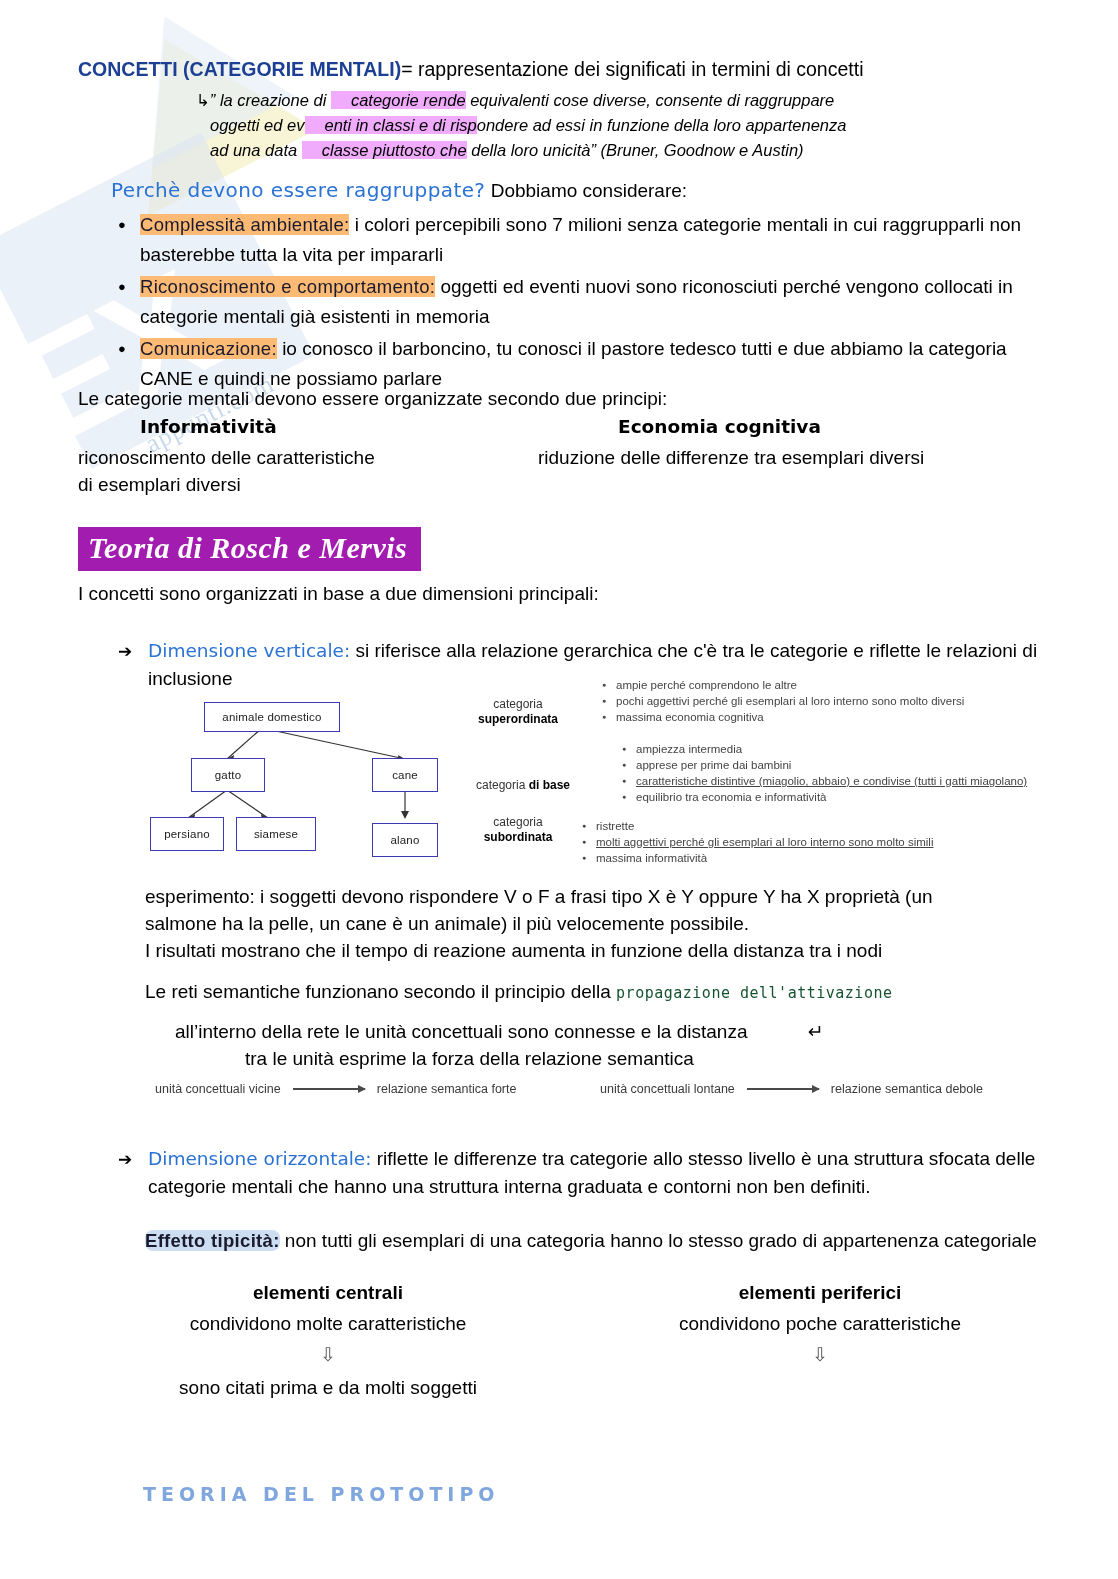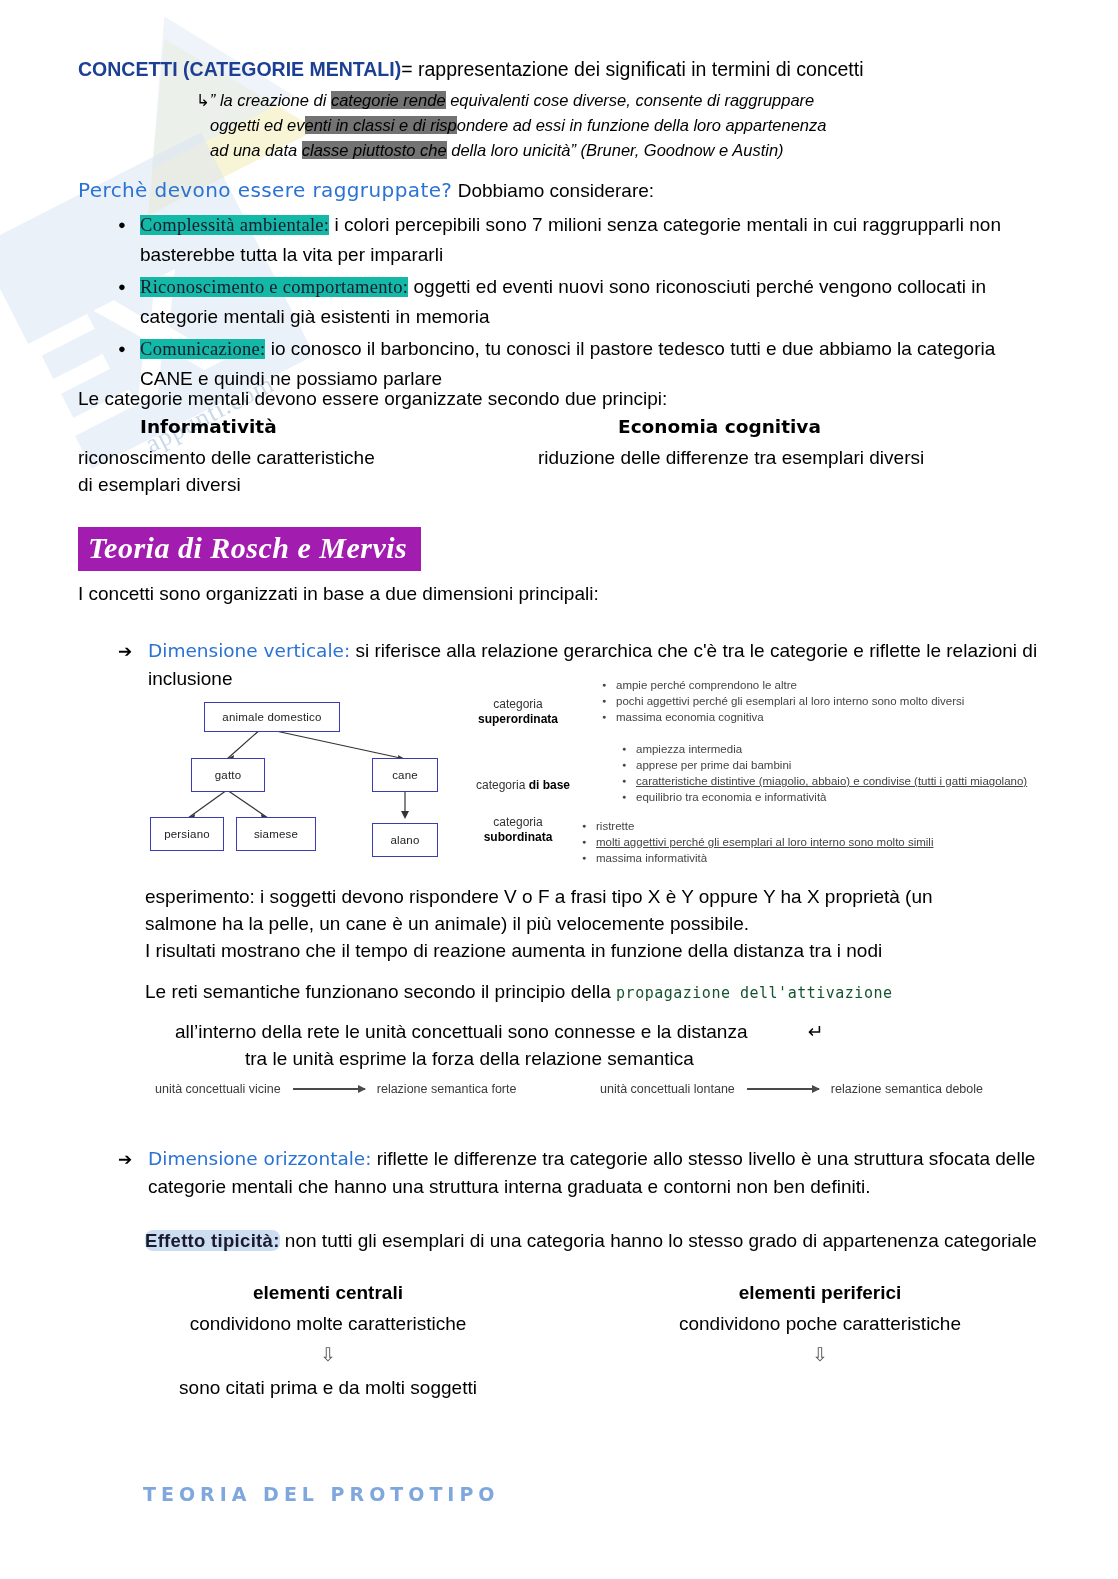--- a/index.html
+++ b/index.html
@@ -98,27 +98,28 @@
   .h-main .navy {
     color: #1c3f94;
     font-weight: bold;
   }
   .quote {
     font-size: 16.5px;
     line-height: 25px;
     font-style: italic;
     color: #000;
   }
-  .hl-yellow { background: #737373; }
+  .hl-yellow { background: #f0abfc; padding-left: 20px; }
 
   .hand {
     font-family: "DejaVu Sans", sans-serif;
     color: #2a72d4;
     font-size: 20px;
     letter-spacing: .4px;
+    margin-left: 33px;
   }
   .hand-sm {
     font-family: "DejaVu Sans", sans-serif;
     color: #2a72d4;
     font-size: 18.5px;
   }
   .hand-tiny {
     font-family: "DejaVu Sans Mono", monospace;
     color: #14532d;
     font-size: 15px;
@@ -143,24 +144,24 @@
     margin-bottom: 2px;
   }
   ul.bullets > li::before {
     content: "\25CF";
     position: absolute;
     left: -22px;
     top: 0;
     font-size: 13px;
   }
   .term {
-    font-family: Liberation Serif, serif;
+    font-family: Liberation Sans, sans-serif;
     color: #1a1a2e;
     font-size: 18.5px;
-    background: #14b8a6;
+    background: #fdba74;
     letter-spacing: .3px;
   }
   .col-head {
     font-family: "DejaVu Sans", sans-serif;
     font-weight: bold;
     font-size: 18.5px;
   }
 
   
   .banner {

